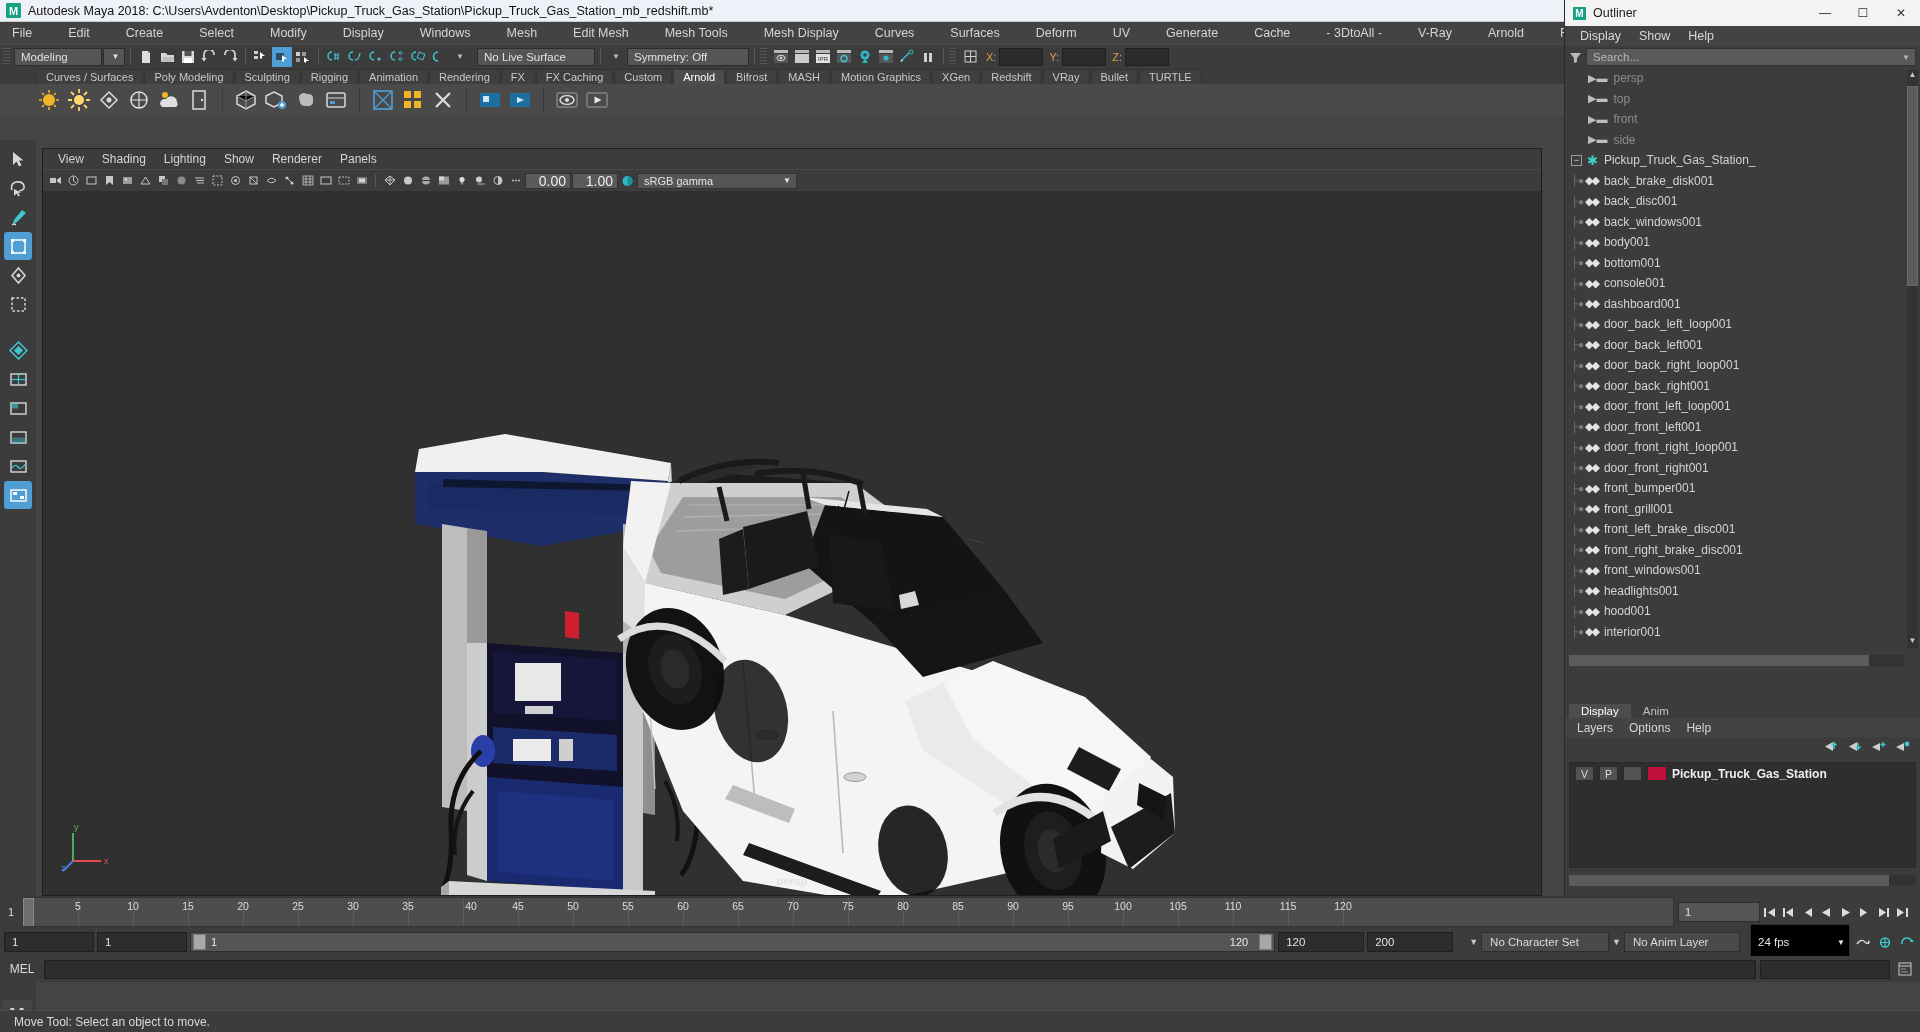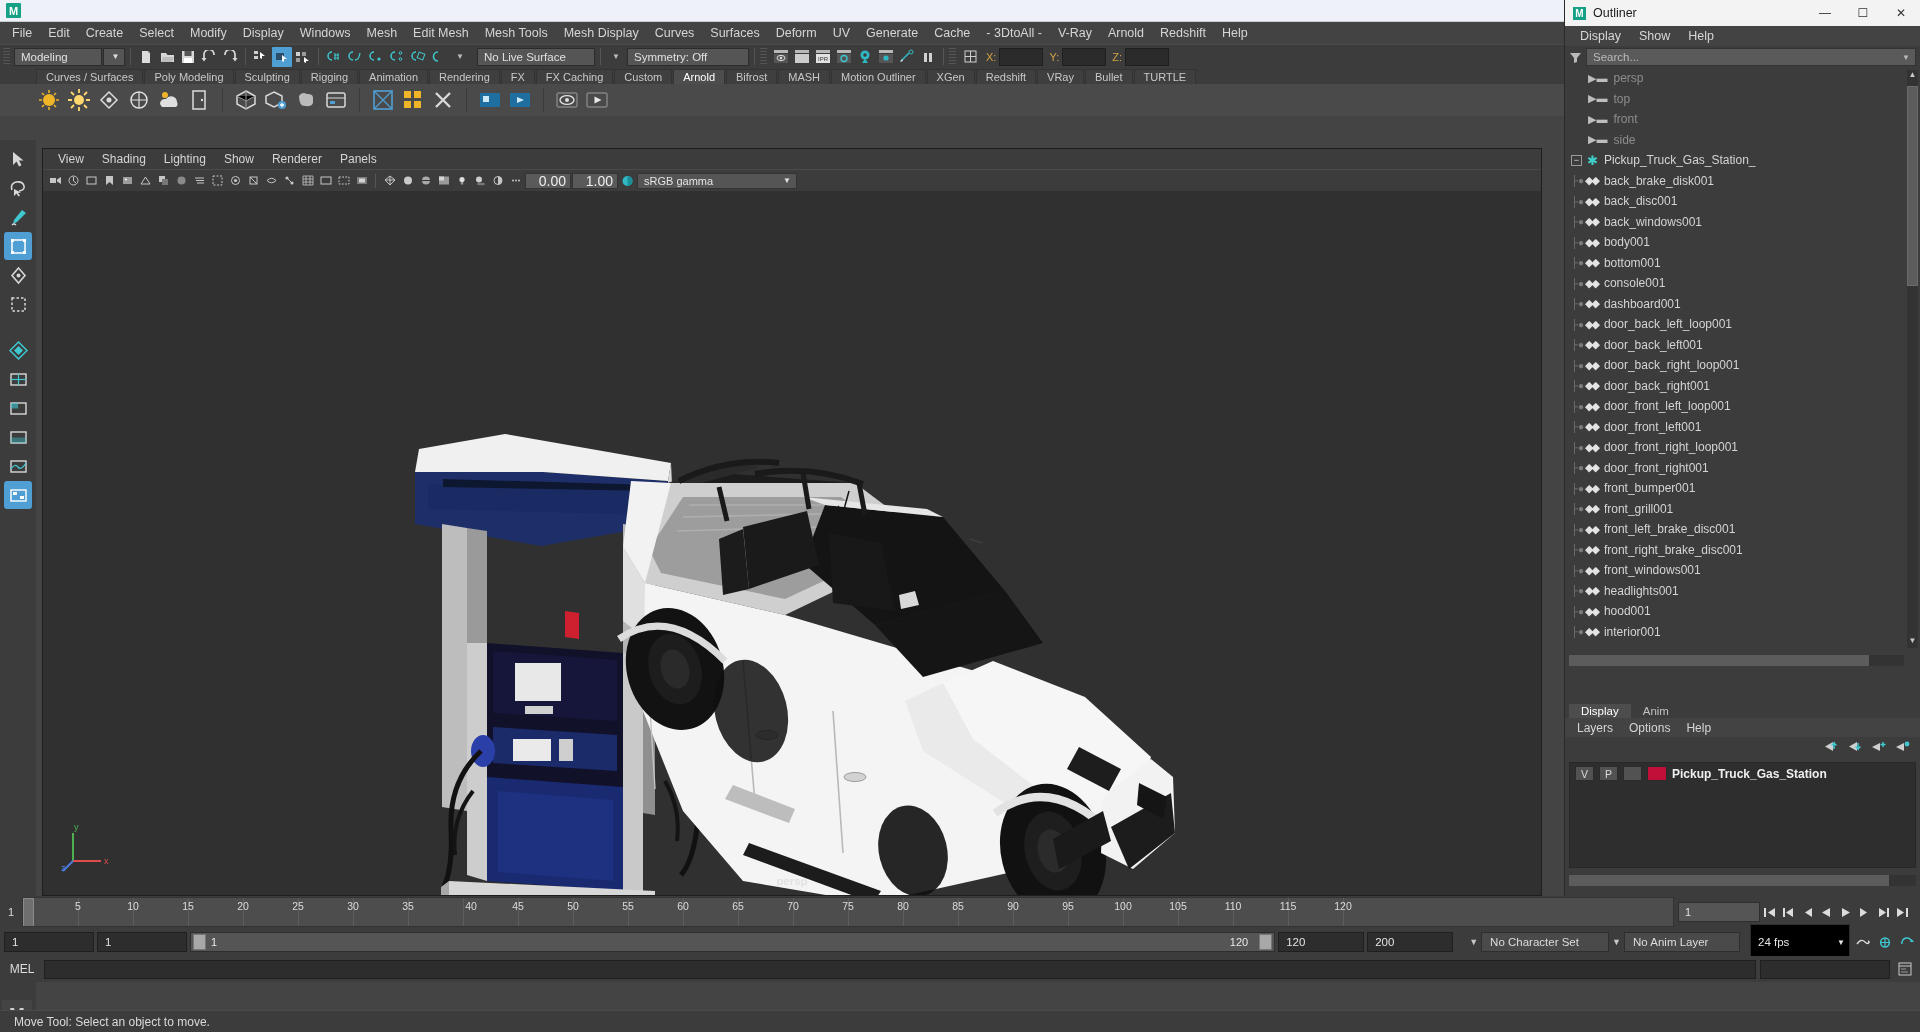--- a/index.html
+++ b/index.html
@@ -5,21 +5,21 @@
   * { margin:0; padding:0; box-sizing:border-box; }
   html,body { width:1920px; height:1032px; overflow:hidden; background:#444; }
   body { font-family:"Liberation Sans", sans-serif; font-size:12.5px; color:#d4d4d4; -webkit-font-smoothing:antialiased; }
 
   
   #titlebar { height:22px; background:#eef1f7; color:#111; display:flex; align-items:center; padding-left:6px; font-size:12.5px; border-bottom:1px solid #c9cdd4;}
   #titlebar .mlogo { width:15px;height:15px;background:#16a085;color:#fff;font-weight:bold;font-size:11px;display:flex;align-items:center;justify-content:center;margin-right:7px;border-radius:1px;}
   #titlebar .ttext{ white-space:nowrap; }
 
   
-  #menubar { height:22px; background:#434343; display:flex; align-items:center; padding-left:4px; }
+  #menubar { height:22px; background:#434343; display:flex; align-items:center; padding-left:4px;gap:20px; }
   #menubar .mi { padding:2px 8px; color:#d5d5d5; font-size:12.5px; white-space:nowrap; cursor:default;}
 
   
   #toolbar { height:24px; background:#3c3c3c; display:flex; align-items:center; padding:0 3px; gap:1px; border-top:1px solid #4a4a4a;}
   .grip { width:7px; height:18px; background:repeating-linear-gradient(180deg,#6a6a6a 0 1px,transparent 1px 3px); opacity:.55; margin-right:3px;}
   .combo { height:18px; background:#555; border:1px solid #2c2c2c; display:flex; align-items:center; padding:0 3px 0 6px; font-size:11.5px; color:#e0e0e0; white-space:nowrap;}
   .tbtn { width:20px;height:20px; display:flex;align-items:center;justify-content:center; border-radius:1px;}
   .tbtn.sel { background:#4f9fd4; }
   .sep { width:1px; height:17px; background:#2e2e2e; margin:0 4px; border-right:1px solid #555;}
   .numfield { height:18px; width:44px; background:#2b2b2b; border:1px solid #1f1f1f; }
@@ -123,20 +123,21 @@
   
   #axisg{ position:absolute; left:18px; bottom:22px; width:60px; height:60px;}
   
   #mwm{ position:absolute; left:2px; bottom:2px; width:30px;height:30px; background:#444; color:#cfcfcf; display:flex;align-items:center;justify-content:center; font-weight:bold; font-size:19px;}
 </style>
 </head>
 <body>
 
 <div id="titlebar">
   <div class="mlogo">M</div>
+  <div class="ttext">Autodesk Maya 2018: C:\Users\Avdenton\Desktop\Pickup_Truck_Gas_Station\Pickup_Truck_Gas_Station_mb_redshift.mb*</div>
 </div>
 
 <div id="menubar">
   <div class="mi">File</div>
   <div class="mi">Edit</div>
   <div class="mi">Create</div>
   <div class="mi">Select</div>
   <div class="mi">Modify</div>
   <div class="mi">Display</div>
   <div class="mi">Windows</div>
@@ -369,21 +370,21 @@
   <div class="stab">Sculpting</div>
   <div class="stab">Rigging</div>
   <div class="stab">Animation</div>
   <div class="stab">Rendering</div>
   <div class="stab">FX</div>
   <div class="stab">FX Caching</div>
   <div class="stab">Custom</div>
   <div class="stab active">Arnold</div>
   <div class="stab">Bifrost</div>
   <div class="stab">MASH</div>
-  <div class="stab">Motion Outliner</div>
+  <div class="stab">Motion Graphics</div>
   <div class="stab">XGen</div>
   <div class="stab">Redshift</div>
   <div class="stab">VRay</div>
   <div class="stab">Bullet</div>
   <div class="stab">TURTLE</div>
 </div>
 
 <div id="shelf">
   <div class="shicon">
       <svg width="24" height="24" viewBox="0 0 24 24">

